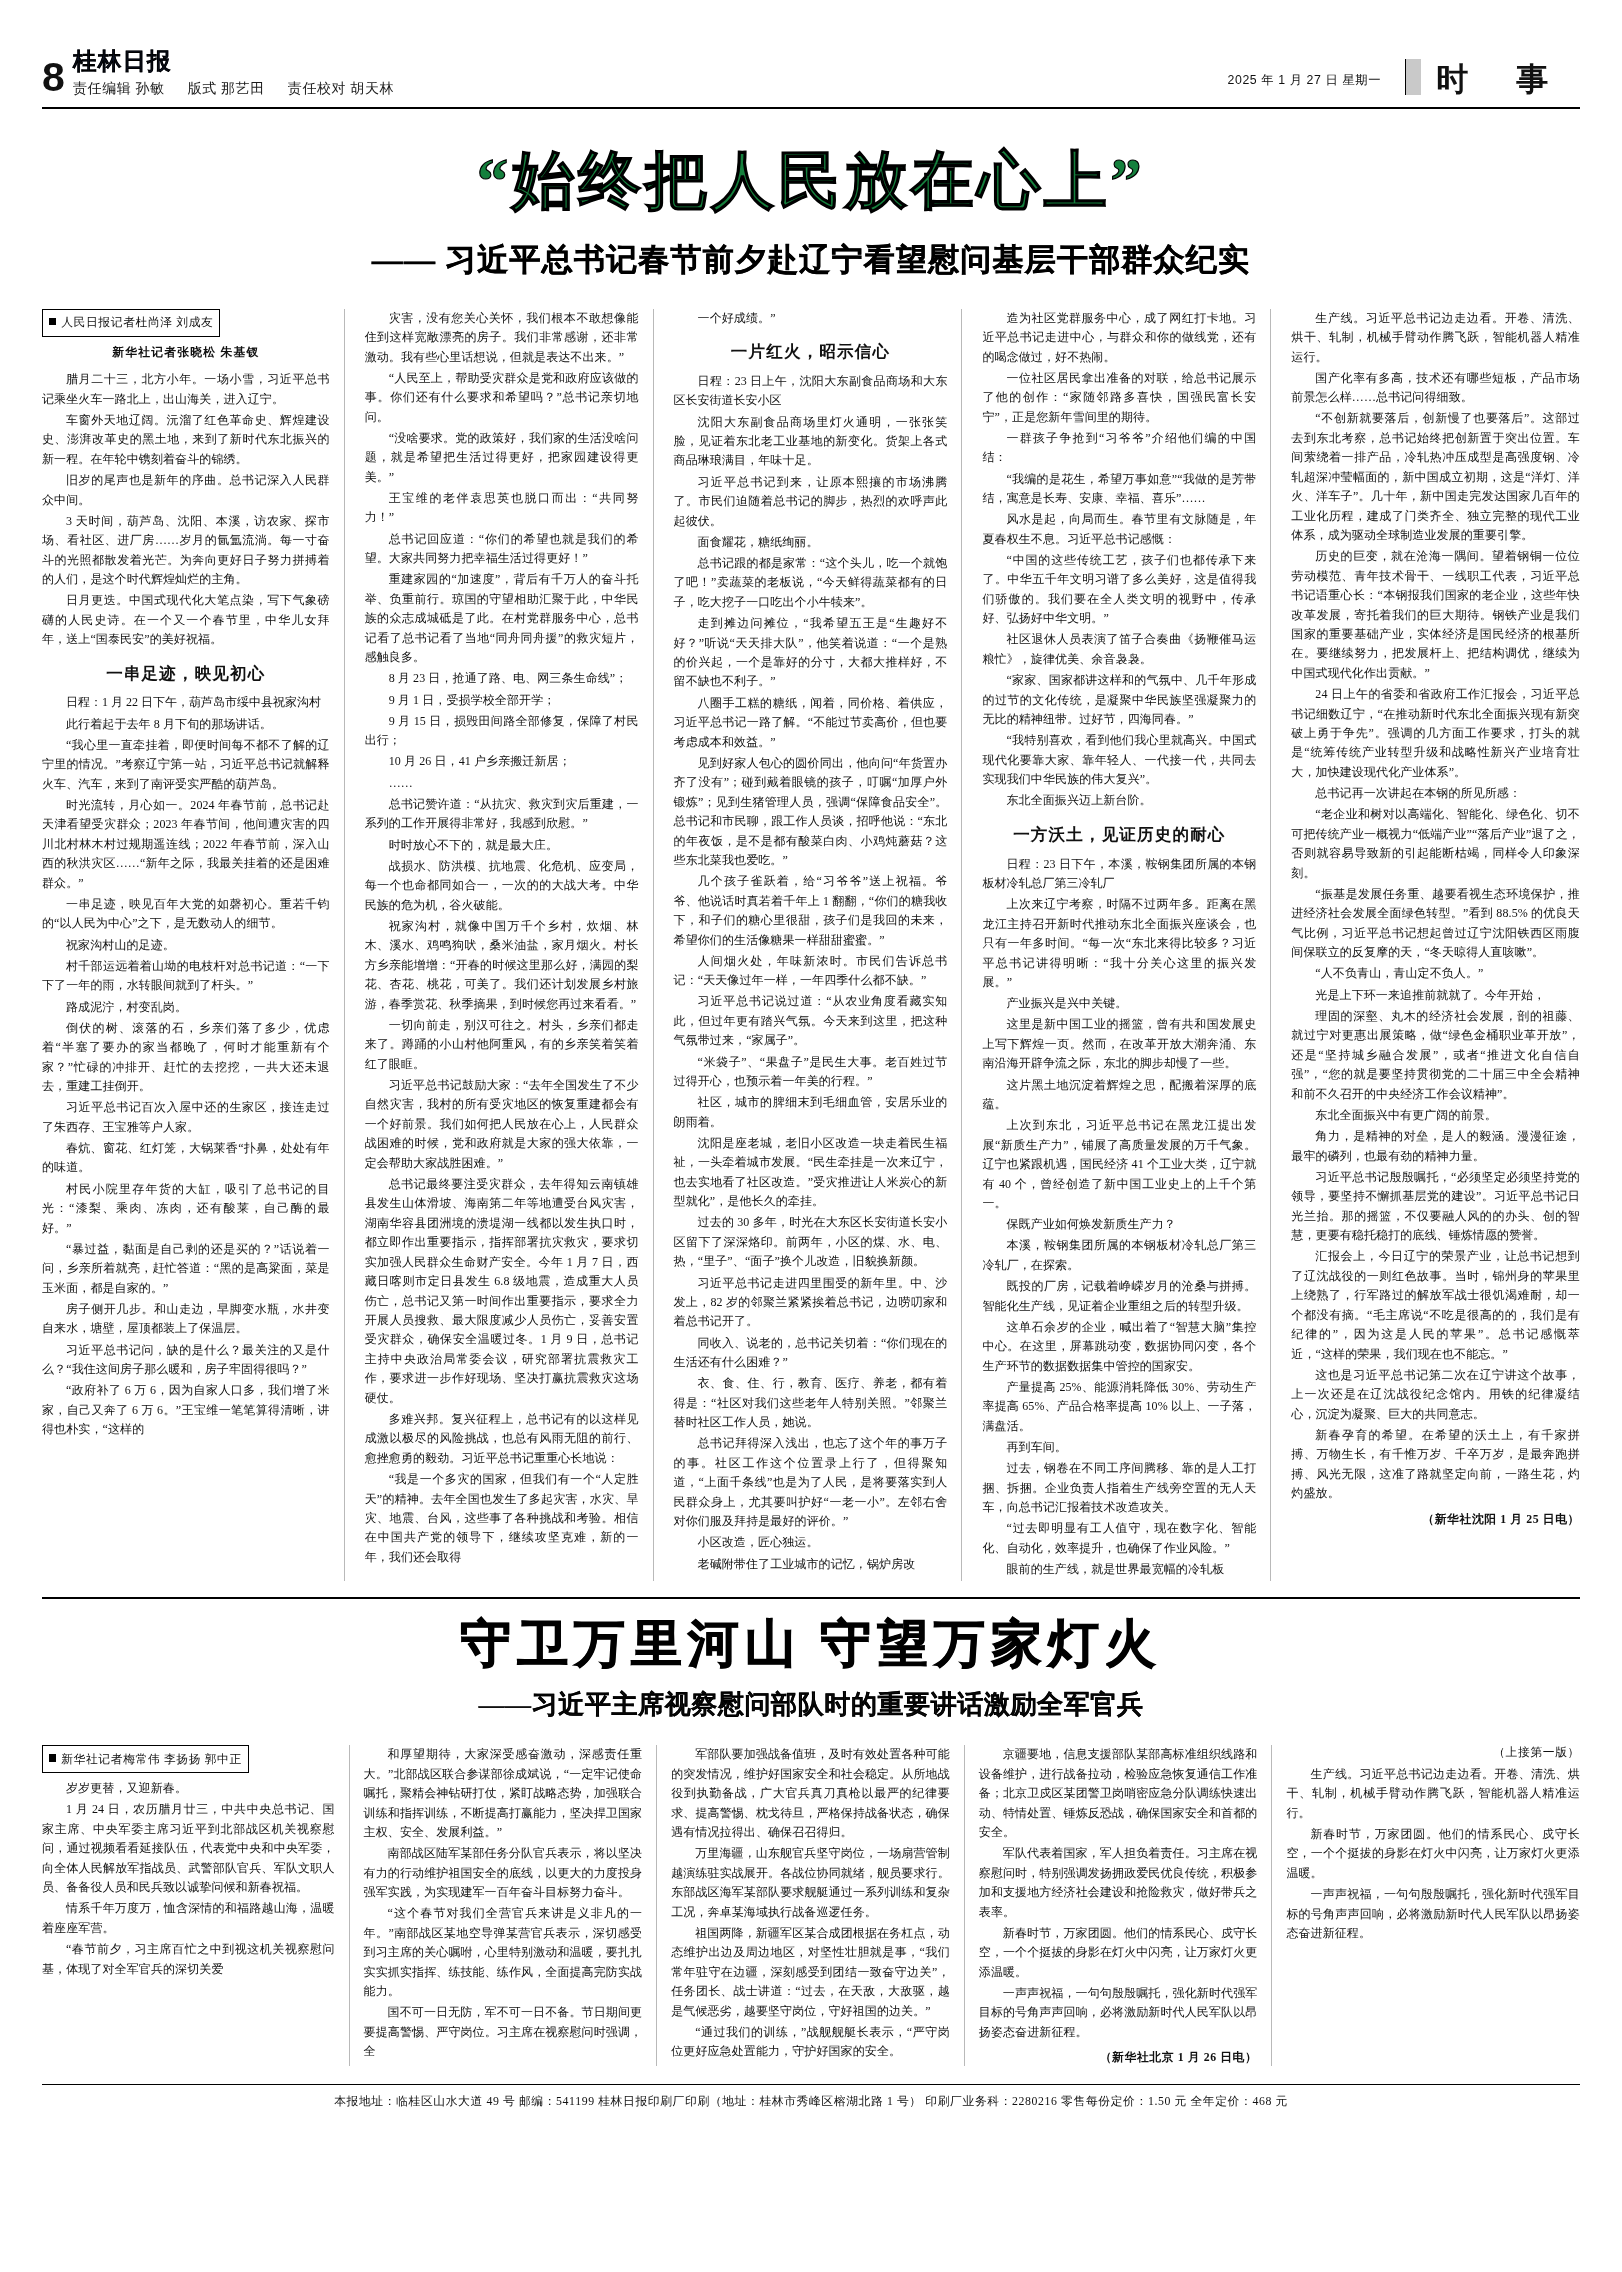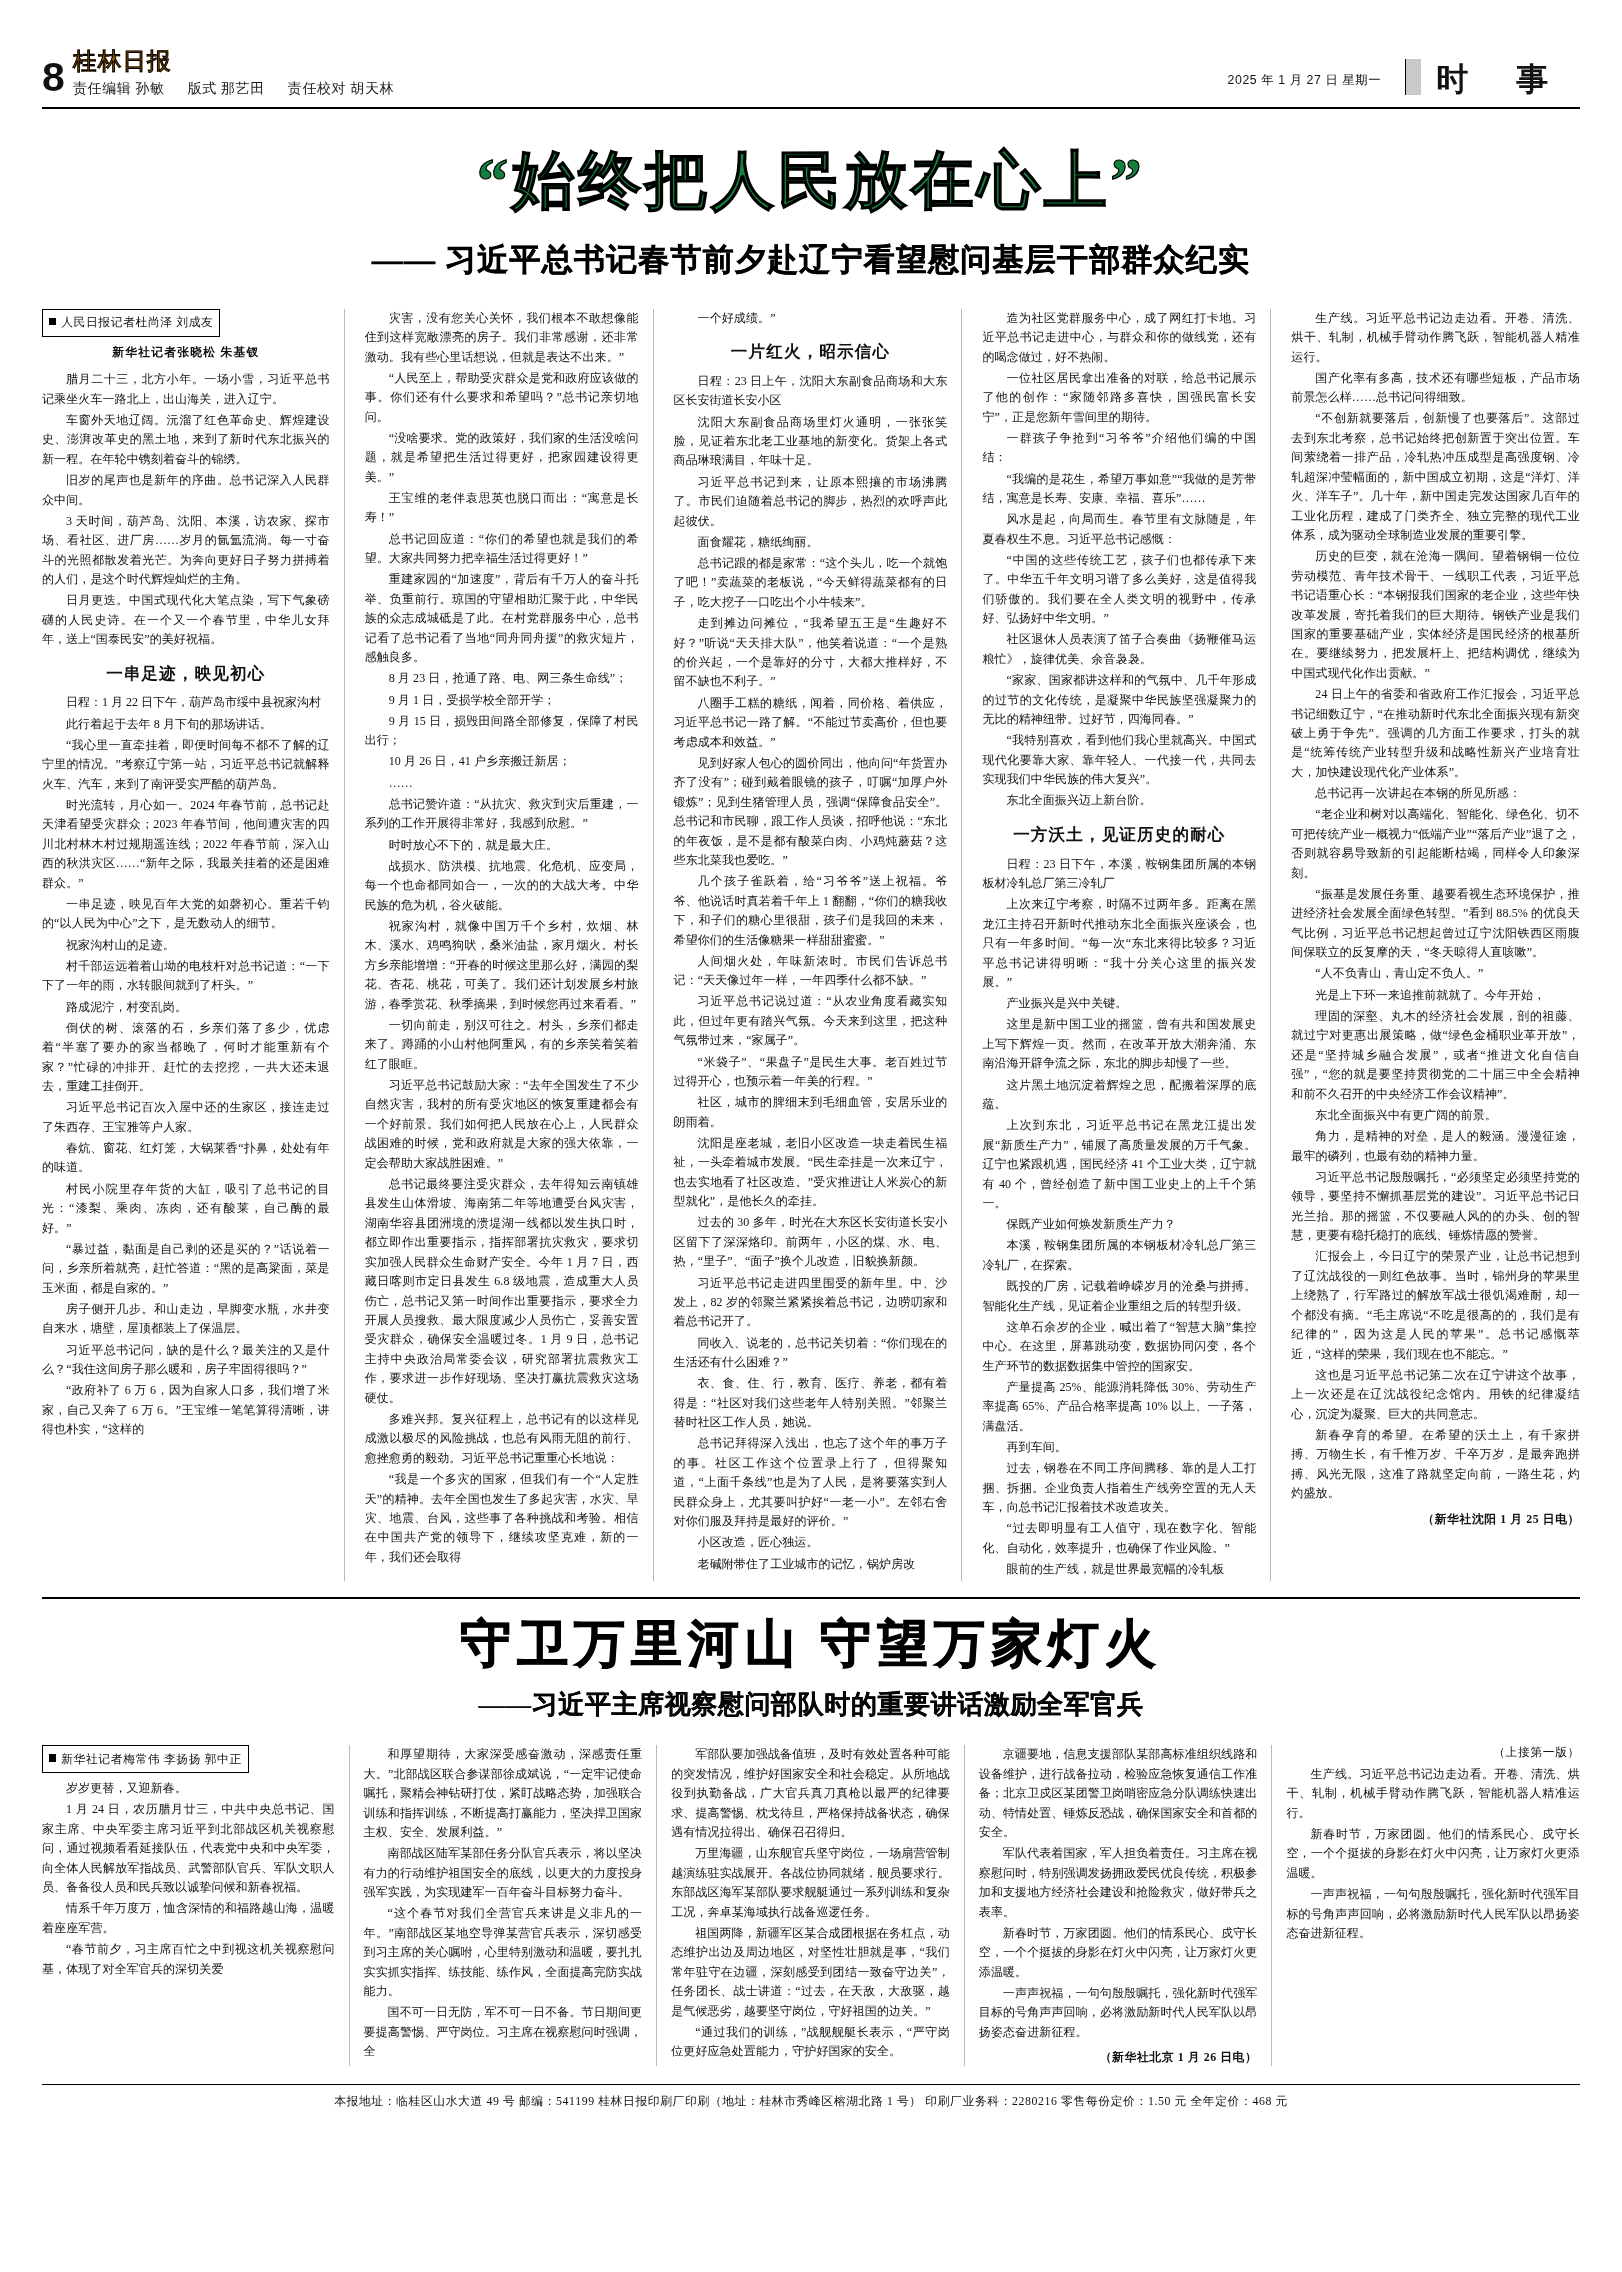--- a/index.html
+++ b/index.html
@@ -47,21 +47,21 @@
     flex-direction: column;
     justify-content: flex-end;
   }
   .paper-name {
     font-family: "Liberation Serif", serif;
     font-weight: bold;
     font-size: 23.5px;
     letter-spacing: 1.2px;
     line-height: 1.05;
     margin-bottom: 5.9px;
-    color: #a16207;
+    color: #0f172a;
     -webkit-text-stroke: 0.2px #000;
   }
   .mast-credits {
     font-size: 14px;
     letter-spacing: 0.6px;
     white-space: nowrap;
     color: #1a1a1a;
     display: flex;
     gap: 23px;
   }
@@ -321,21 +321,21 @@
       <p class="t">“暴过益，黏面是自己剥的还是买的？”话说着一问，乡亲所着就亮，赶忙答道：“黑的是高粱面，菜是玉米面，都是自家的。”</p>
       <p class="t">房子侧开几步。和山走边，早脚变水瓶，水井变自来水，塘壁，屋顶都装上了保温层。</p>
       <p class="t">习近平总书记问，缺的是什么？最关注的又是什么？“我住这间房子那么暖和，房子牢固得很吗？”</p>
       <p class="t">“政府补了 6 万 6，因为自家人口多，我们增了米家，自己又奔了 6 万 6。”王宝维一笔笔算得清晰，讲得也朴实，“这样的</p>
     </div>
 
     <div class="col">
       <p class="t">灾害，没有您关心关怀，我们根本不敢想像能住到这样宽敞漂亮的房子。我们非常感谢，还非常激动。我有些心里话想说，但就是表达不出来。”</p>
       <p class="t">“人民至上，帮助受灾群众是党和政府应该做的事。你们还有什么要求和希望吗？”总书记亲切地问。</p>
       <p class="t">“没啥要求。党的政策好，我们家的生活没啥问题，就是希望把生活过得更好，把家园建设得更美。”</p>
-      <p class="t">王宝维的老伴袁思英也脱口而出：“寓意是长寿！”</p>
+      <p class="t">王宝维的老伴袁思英也脱口而出：“共同努力！”</p>
       <p class="t">总书记回应道：“你们的希望也就是我们的希望。大家共同努力把幸福生活过得更好！”</p>
       <p class="t">重建家园的“加速度”，背后有千万人的奋斗托举、负重前行。琼国的守望相助汇聚于此，中华民族的众志成城砥是了此。在村党群服务中心，总书记看了总书记看了当地“同舟同舟援”的救灾短片，感触良多。</p>
       <p class="t">8 月 23 日，抢通了路、电、网三条生命线”；</p>
       <p class="t">9 月 1 日，受损学校全部开学；</p>
       <p class="t">9 月 15 日，损毁田间路全部修复，保障了村民出行；</p>
       <p class="t">10 月 26 日，41 户乡亲搬迁新居；</p>
       <p class="t">……</p>
       <p class="t">总书记赞许道：“从抗灾、救灾到灾后重建，一系列的工作开展得非常好，我感到欣慰。”</p>
       <p class="t">时时放心不下的，就是最大庄。</p>
       <p class="t">战损水、防洪模、抗地震、化危机、应变局，每一个也命都同如合一，一次的的大战大考。中华民族的危为机，谷火破能。</p>

